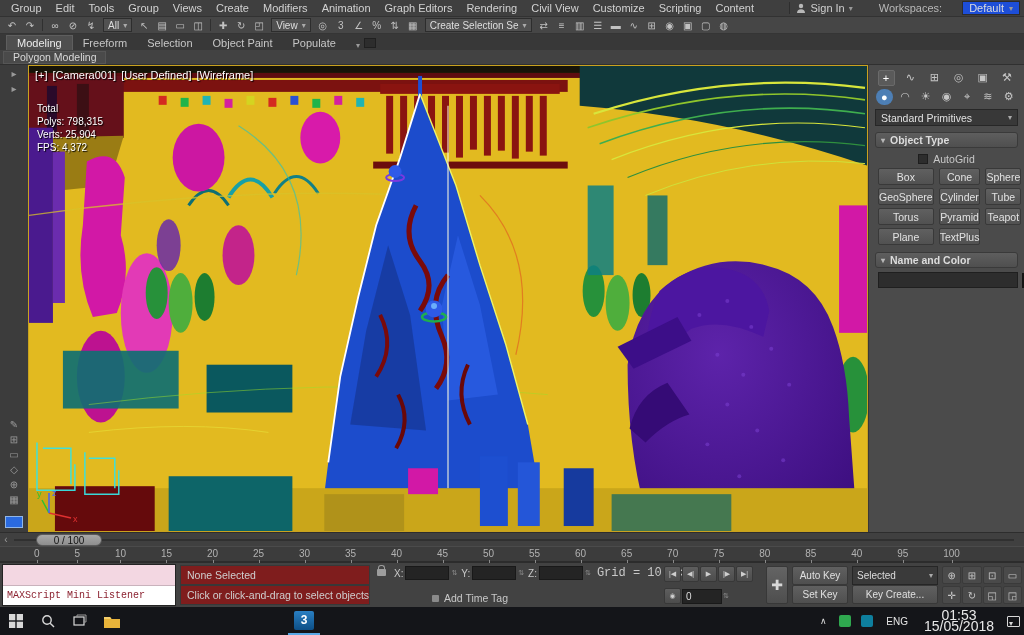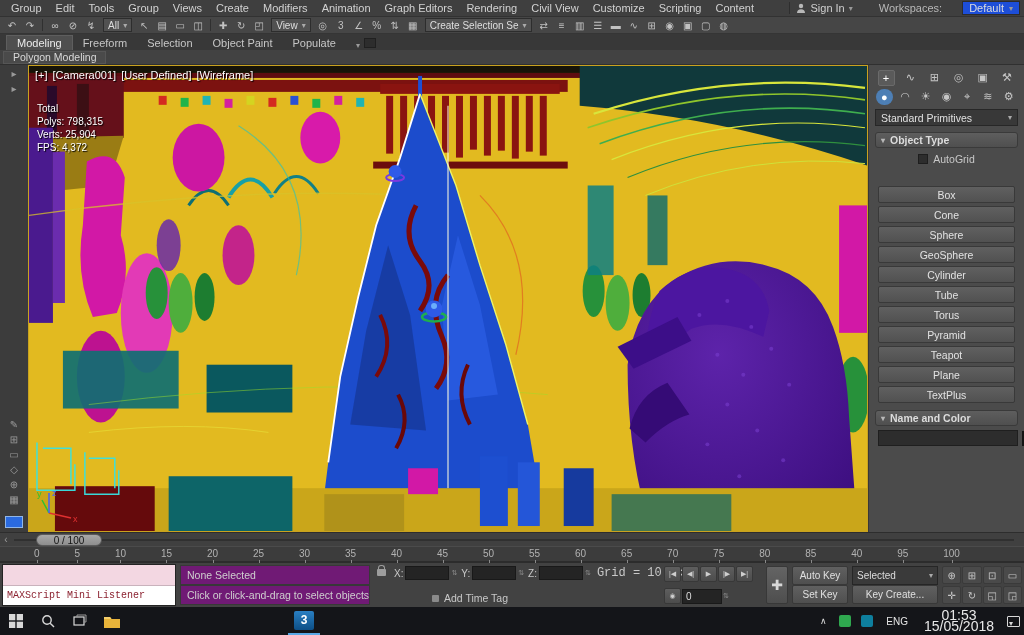--- a/index.html
+++ b/index.html
@@ -53,21 +53,21 @@
   .cp-row{display:flex;justify-content:space-around;align-items:center;height:19px;}
   .cp-icon{width:17px;height:16px;display:flex;align-items:center;justify-content:center;color:#c6c6c6;font-size:11px;cursor:default;}
   .cp-row.tabs .cp-icon:first-child{background:#5a5a5a;border:1px solid #6a6a6a;border-radius:2px;color:#fff;}
   .cp-row.cats .cp-icon:first-child{background:#4d7fb5;border-radius:9px;color:#fff;}
   .cp-dropdown{height:17px;background:#383838;border:1px solid #272727;display:flex;align-items:center;justify-content:space-between;padding:4px 5px;margin:3px 1px;color:#e0e0e0;font-size:10.5px;}
   .cp-dropdown::after{content:"▾";font-size:8px;color:#aaa;}
   .rollout-header{height:16px;background:linear-gradient(#5e5e5e,#4f4f4f);border:1px solid #3a3a3a;border-radius:3px;margin:3px 1px 3px;display:flex;align-items:center;gap:5px;padding:0 5px;font-weight:bold;font-size:10.5px;color:#dcdcdc;}
   .rarrow{font-size:8px;color:#b8b8b8;}
   .autogrid{display:flex;align-items:center;justify-content:center;gap:5px;height:15px;color:#c8c8c8;font-size:10.5px;}
   .checkbox{width:10px;height:10px;background:#2d2d2d;border:1px solid #1e1e1e;display:inline-block;}
-  .objgrid{display:grid;grid-template-columns:1fr;gap:3px 5px;padding:2px 4px 4px;margin-top:18px;}
+  .objgrid{display:grid;grid-template-columns:1fr 1fr 1fr;gap:3px 5px;padding:2px 4px 4px;}
   .objbtn{height:17px;background:linear-gradient(#606060,#515151);border:1px solid #393939;border-radius:2px;color:#e2e2e2;font-size:10.5px;cursor:default;}
   .namecolor{display:flex;align-items:center;gap:4px;padding:1px 4px;}
   .namefield{flex:1;height:16px;background:#2d2d2d;border:1px solid #1f1f1f;color:#ddd;font-size:10px;padding:0 3px;}
   .swatch{width:16px;height:15px;border:1px solid #141414;display:inline-block;}
 
   
   .timeslider{height:14px;background:#404040;border-top:1px solid #2d2d2d;position:relative;display:flex;align-items:center;}
   .ts-arrow{width:12px;color:#9a9a9a;font-size:10px;text-align:center;}
   .ts-track{position:absolute;left:14px;right:10px;top:6px;height:2px;background:#303030;}
   .ts-handle{position:absolute;left:36px;top:1px;width:66px;height:12px;background:linear-gradient(#a8a8a8,#8e8e8e);border:1px solid #5a5a5a;border-radius:6px;color:#141414;font-size:10px;display:flex;align-items:center;justify-content:center;}
@@ -75,21 +75,21 @@
   .ruler-ticks{position:absolute;left:34px;right:64px;top:1px;display:flex;justify-content:space-between;}
   .tick{color:#b2b2b2;font-size:10px;position:relative;padding-bottom:4px;}
   .tick::after{content:"";position:absolute;left:50%;bottom:0;width:1px;height:3px;background:#8a8a8a;}
 
   
   .statusbar{height:45px;background:#424242;border-top:1px solid #2c2c2c;display:flex;align-items:stretch;gap:4px;padding:1px 2px;}
   .listener{width:174px;display:flex;flex-direction:column;border:1px solid #232323;}
   .listener-pink{flex:1;background:#f3d7e2;border-bottom:1px solid #c9b2bc;}
   .listener-white{flex:1;background:#ffffff;color:#8c2230;font-family:"Liberation Mono",monospace;font-size:10px;display:flex;align-items:center;padding-left:4px;white-space:nowrap;}
   .status-mid{flex:1;min-width:150px;display:flex;flex-direction:column;justify-content:space-between;padding:1px 0;}
-  .status-row{height:20px;display:flex;align-items:center;padding-left:6px;color:#cfcfcf;font-size:10.5px;border:1px solid #383838;background:#701a75;white-space:nowrap;overflow:hidden;}
+  .status-row{height:20px;display:flex;align-items:center;padding-left:6px;color:#cfcfcf;font-size:10.5px;border:1px solid #383838;background:#7f1d1d;white-space:nowrap;overflow:hidden;}
   .status-locks{display:flex;flex-direction:column;align-items:center;justify-content:flex-start;padding-top:5px;width:14px;}
   .lockicon{width:9px;height:7px;background:#9d9d9d;border-radius:1px;position:relative;}
   .lockicon::before{content:"";position:absolute;top:-4px;left:1px;width:5px;height:5px;border:1.5px solid #9d9d9d;border-bottom:none;border-radius:3px 3px 0 0;}
   .coords{width:268px;display:flex;flex-direction:column;justify-content:space-between;padding:2px 0;}
   .coord-row{display:flex;align-items:center;gap:2px;}
   .coord-label{color:#c8c8c8;font-size:10px;margin-left:2px;}
   .coordfield{width:44px;height:14px;background:#242424;border:1px solid #191919;color:#ddd;font-size:10px;padding:0 2px;}
   .spin{color:#8a8a8a;font-size:7px;width:7px;}
   .gridlabel{color:#c8c8c8;font-size:12px;margin-left:4px;white-space:nowrap;font-family:Liberation Mono, monospace;}
   .timetag-row{display:flex;align-items:center;gap:5px;padding-left:40px;color:#c8c8c8;font-size:10.5px;}

